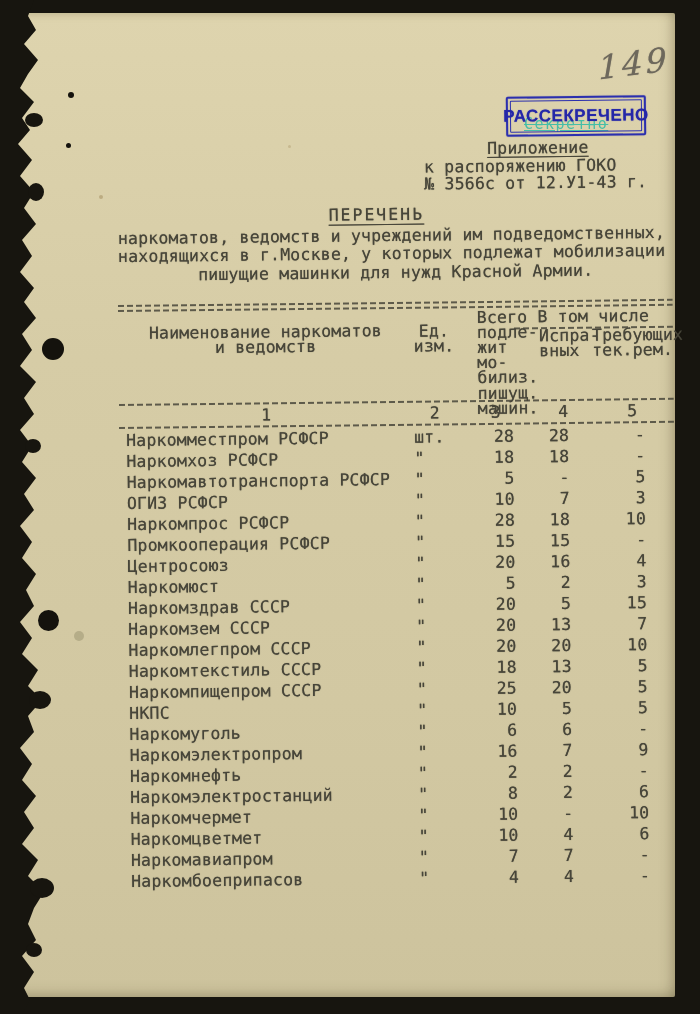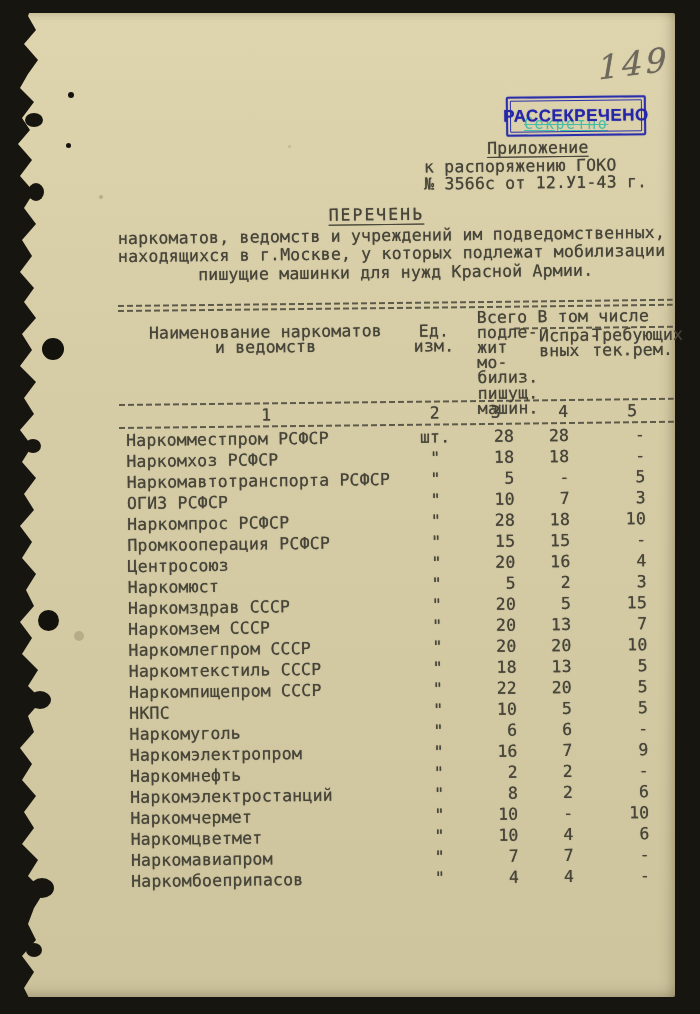--- a/index.html
+++ b/index.html
@@ -90,21 +90,21 @@
     position:absolute;left:396px;top:0;width:159px;height:16px;
     text-align:center;line-height:16px;
   }
   .group-line{position:absolute;left:396px;top:18px;width:159px;}
   .numrow{display:grid;grid-template-columns:295px 42px 80px 55px 83px;
     height:21px;line-height:21px;text-align:center;}
   .tbody{margin-top:1px;}
   .trow{display:grid;grid-template-columns:295px 42px 80px 55px 83px;
     height:21px;line-height:21px;}
   .tcell.name{padding-left:7px;text-align:left;white-space:nowrap;}
-  .tcell.unit{text-align:center;}
+  .tcell.unit{text-align:left;}
   .tcell.total{text-align:right;padding-right:22px;}
   .tcell.working{text-align:right;padding-right:22px;}
   .tcell.repair{text-align:right;padding-right:29px;}
 </style>
 </head>
 <body>
 
 <div class="frame">
 
   <div class="paper">
@@ -268,21 +268,21 @@
           <div class="trow">
             <span class="tcell name">Наркомтекстиль СССР</span>
             <span class="tcell unit">"</span>
             <span class="tcell total">18</span>
             <span class="tcell working">13</span>
             <span class="tcell repair">5</span>
           </div>
           <div class="trow">
             <span class="tcell name">Наркомпищепром СССР</span>
             <span class="tcell unit">"</span>
-            <span class="tcell total">22</span>
+            <span class="tcell total">25</span>
             <span class="tcell working">20</span>
             <span class="tcell repair">5</span>
           </div>
           <div class="trow">
             <span class="tcell name">НКПС</span>
             <span class="tcell unit">"</span>
             <span class="tcell total">10</span>
             <span class="tcell working">5</span>
             <span class="tcell repair">5</span>
           </div>

